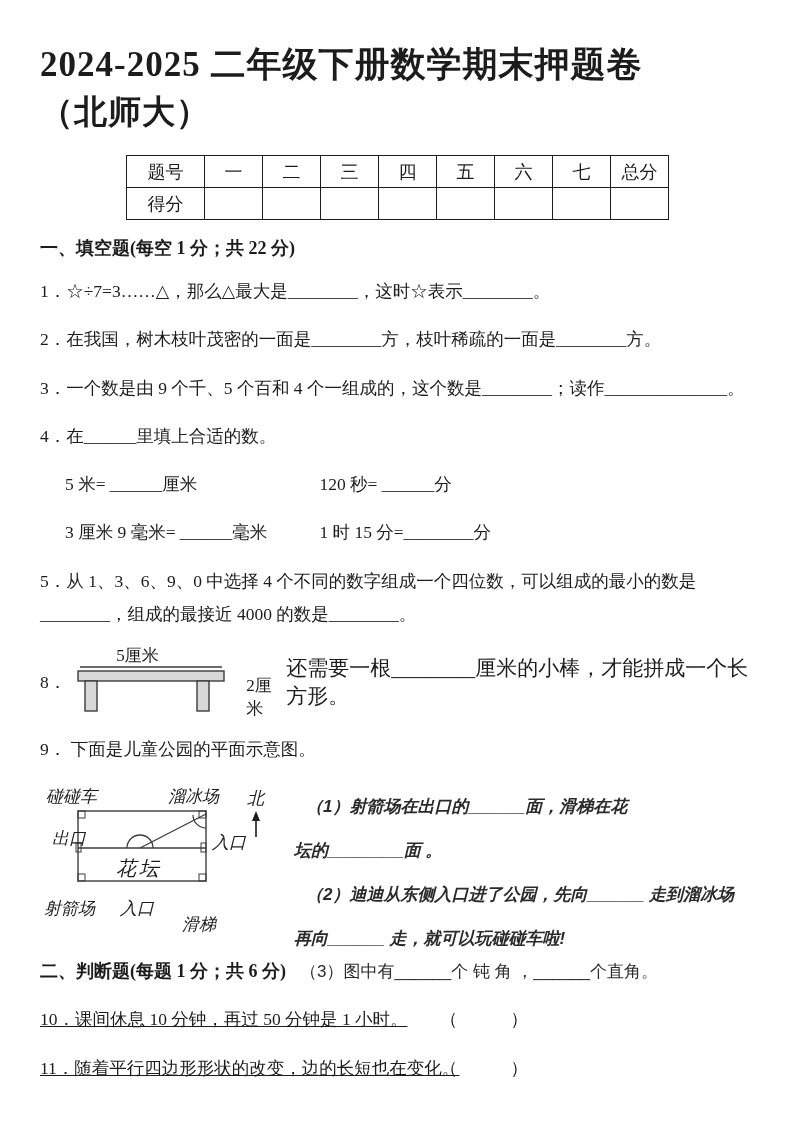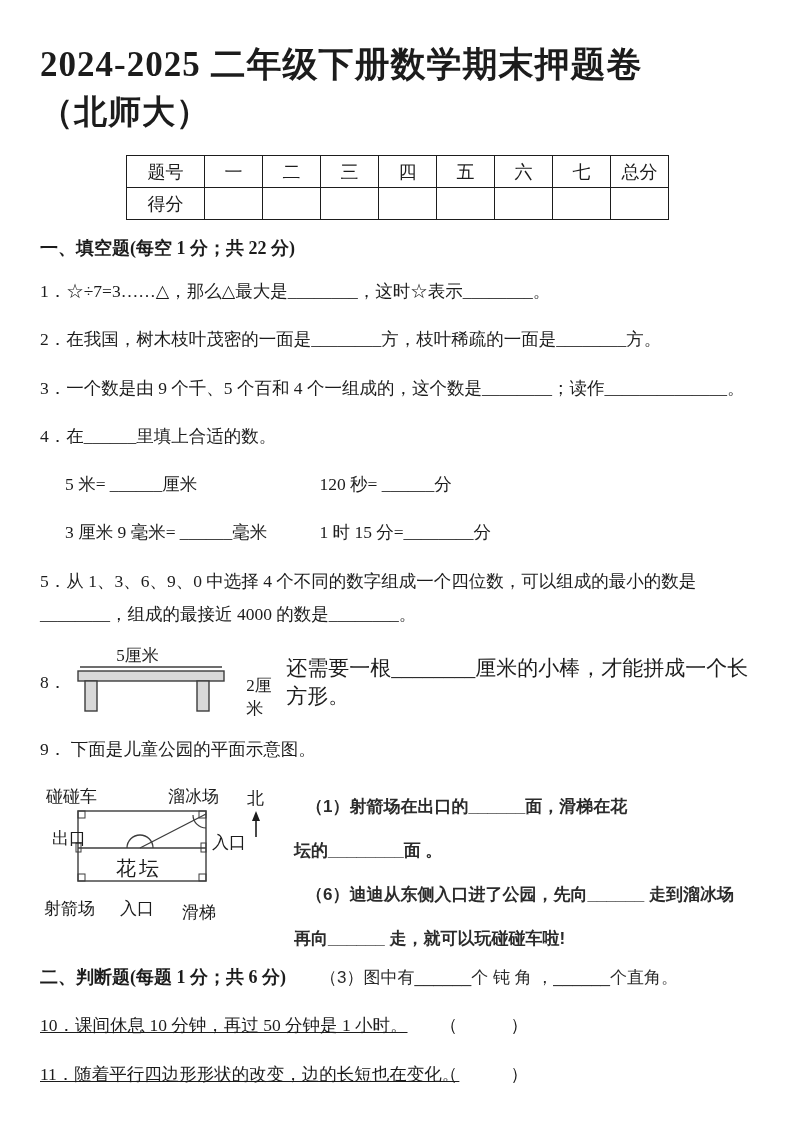--- a/index.html
+++ b/index.html
@@ -25,32 +25,32 @@
   .sub{padding-left:25px;}
   .sub .col1{display:inline-block;width:250px;}
   
   .q8row{display:flex;align-items:center;margin:10px 0 6px 0;}
   .q8num{font-size:17.5px;margin-right:4px;}
   .fig8{position:relative;width:216px;height:72px;flex:0 0 auto;}
   .fig8 .dim{position:absolute;left:46px;top:-2px;font-size:17px;}
   .fig8 .side{position:absolute;left:176px;top:28px;font-size:17px;}
   .q8txt{font-size:21px;}
   
-  .q9wrap{position:relative;height:178px;margin-top:2px;}
+  .q9wrap{position:relative;height:178px;margin-top:2px;font-style:italic;}
   .map{position:absolute;left:0;top:4px;width:246px;height:138px;}
   .map .lbl{position:absolute;font-size:17px;white-space:nowrap;}
   .map .vert{width:1.1em;line-height:1.15;word-break:break-all;}
   .map .big{font-size:20px;letter-spacing:3px;}
   .sidetxt{position:absolute;left:254px;top:6px;width:470px;
     font-family:"Liberation Sans","DejaVu Sans",sans-serif;font-weight:bold;
     font-size:17px;color:#2b2b2b;}
   .sidetxt div{position:absolute;white-space:nowrap;left:0;}
   .sidetxt .ind{left:12px;text-align:center;}
   
-  .sec2row{display:flex;align-items:baseline;margin-top:6px;gap:20px;}
+  .sec2row{display:flex;align-items:baseline;}
   .sec2row .q93{font-family:"Liberation Sans","DejaVu Sans",sans-serif;font-weight:normal;
     font-size:17px;color:#2b2b2b;margin-left:14px;white-space:nowrap;}
   
   .judge{position:relative;font-size:17.5px;margin:24px 0;line-height:1.4;text-decoration:underline;}
   .judge .br{position:absolute;left:400px;top:0;letter-spacing:6px;}
   svg{display:block;}
 </style>
 </head>
 <body>
 
@@ -147,27 +147,27 @@
         <polygon points="212,36 216,26 220,36" fill="#1c1c1c"></polygon>
       </svg>
       <div class="lbl" style="left:6px;top:0;">碰碰车</div>
       <div class="lbl" style="left:128px;top:0;">溜冰场</div>
       <div class="lbl" style="left:207px;top:2px;">北</div>
       <div class="lbl vert" style="left:12px;top:44px;">出口</div>
       <div class="lbl vert" style="left:172px;top:48px;">入口</div>
       <div class="lbl big" style="left:76px;top:70px;">花坛</div>
       <div class="lbl" style="left:4px;top:112px;">射箭场</div>
       <div class="lbl" style="left:80px;top:112px;">入口</div>
-      <div class="lbl" style="left:142px;top:116px;">滑梯</div>
+      <div class="lbl" style="left:142px;top:128px;">滑梯</div>
     </div>
 
     <div class="sidetxt">
       <div class="ind" style="top:8px;">（1）射箭场在出口的______面，滑梯在花</div>
       <div style="top:52px;">坛的________面 。</div>
-      <div class="ind" style="top:96px;">（6）迪迪从东侧入口进了公园，先向______ 走到溜冰场</div>
+      <div class="ind" style="top:96px;">（2）迪迪从东侧入口进了公园，先向______ 走到溜冰场</div>
       <div style="top:140px;">再向______ 走，就可以玩碰碰车啦!</div>
     </div>
   </div>
 
   <div class="sec2row">
     <div class="sec-h" style="margin:0;">二、判断题(每题 1 分；共 6 分)</div>
     <div class="q93">（3）图中有______个 钝 角 ，______个直角。</div>
   </div>
 
   <div class="judge">

